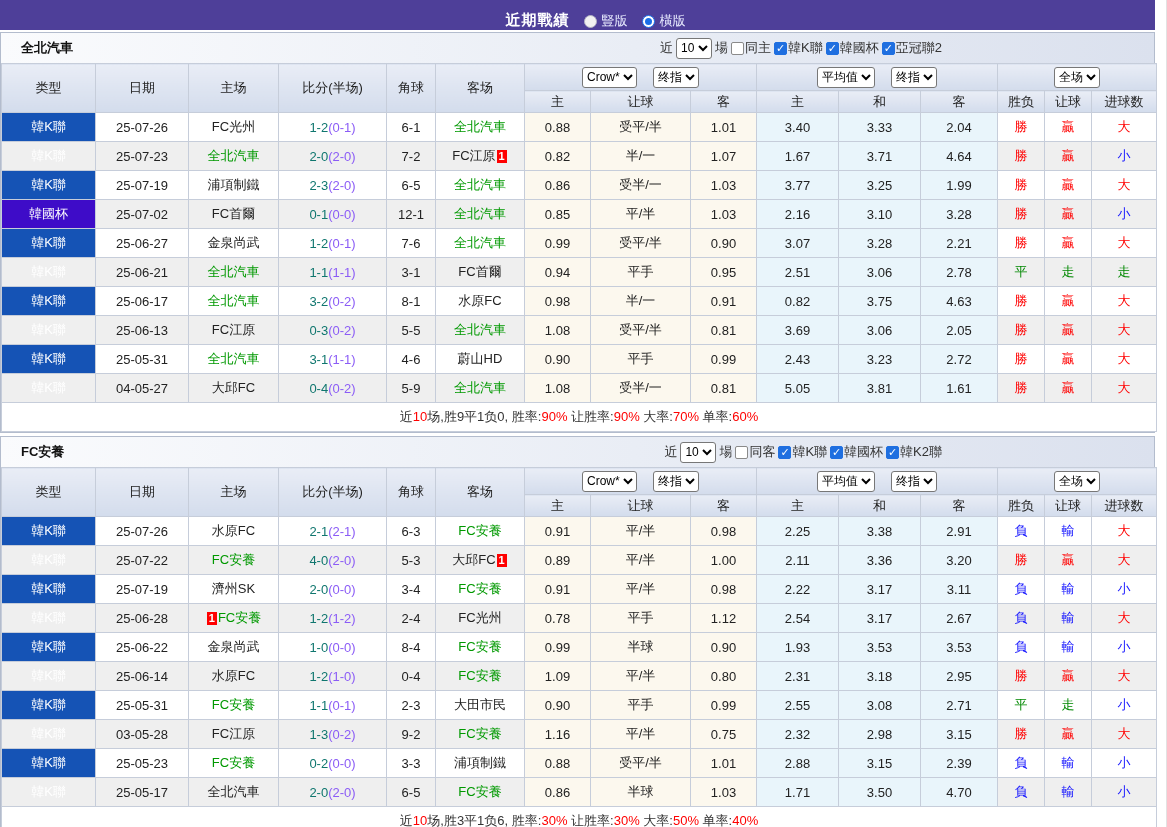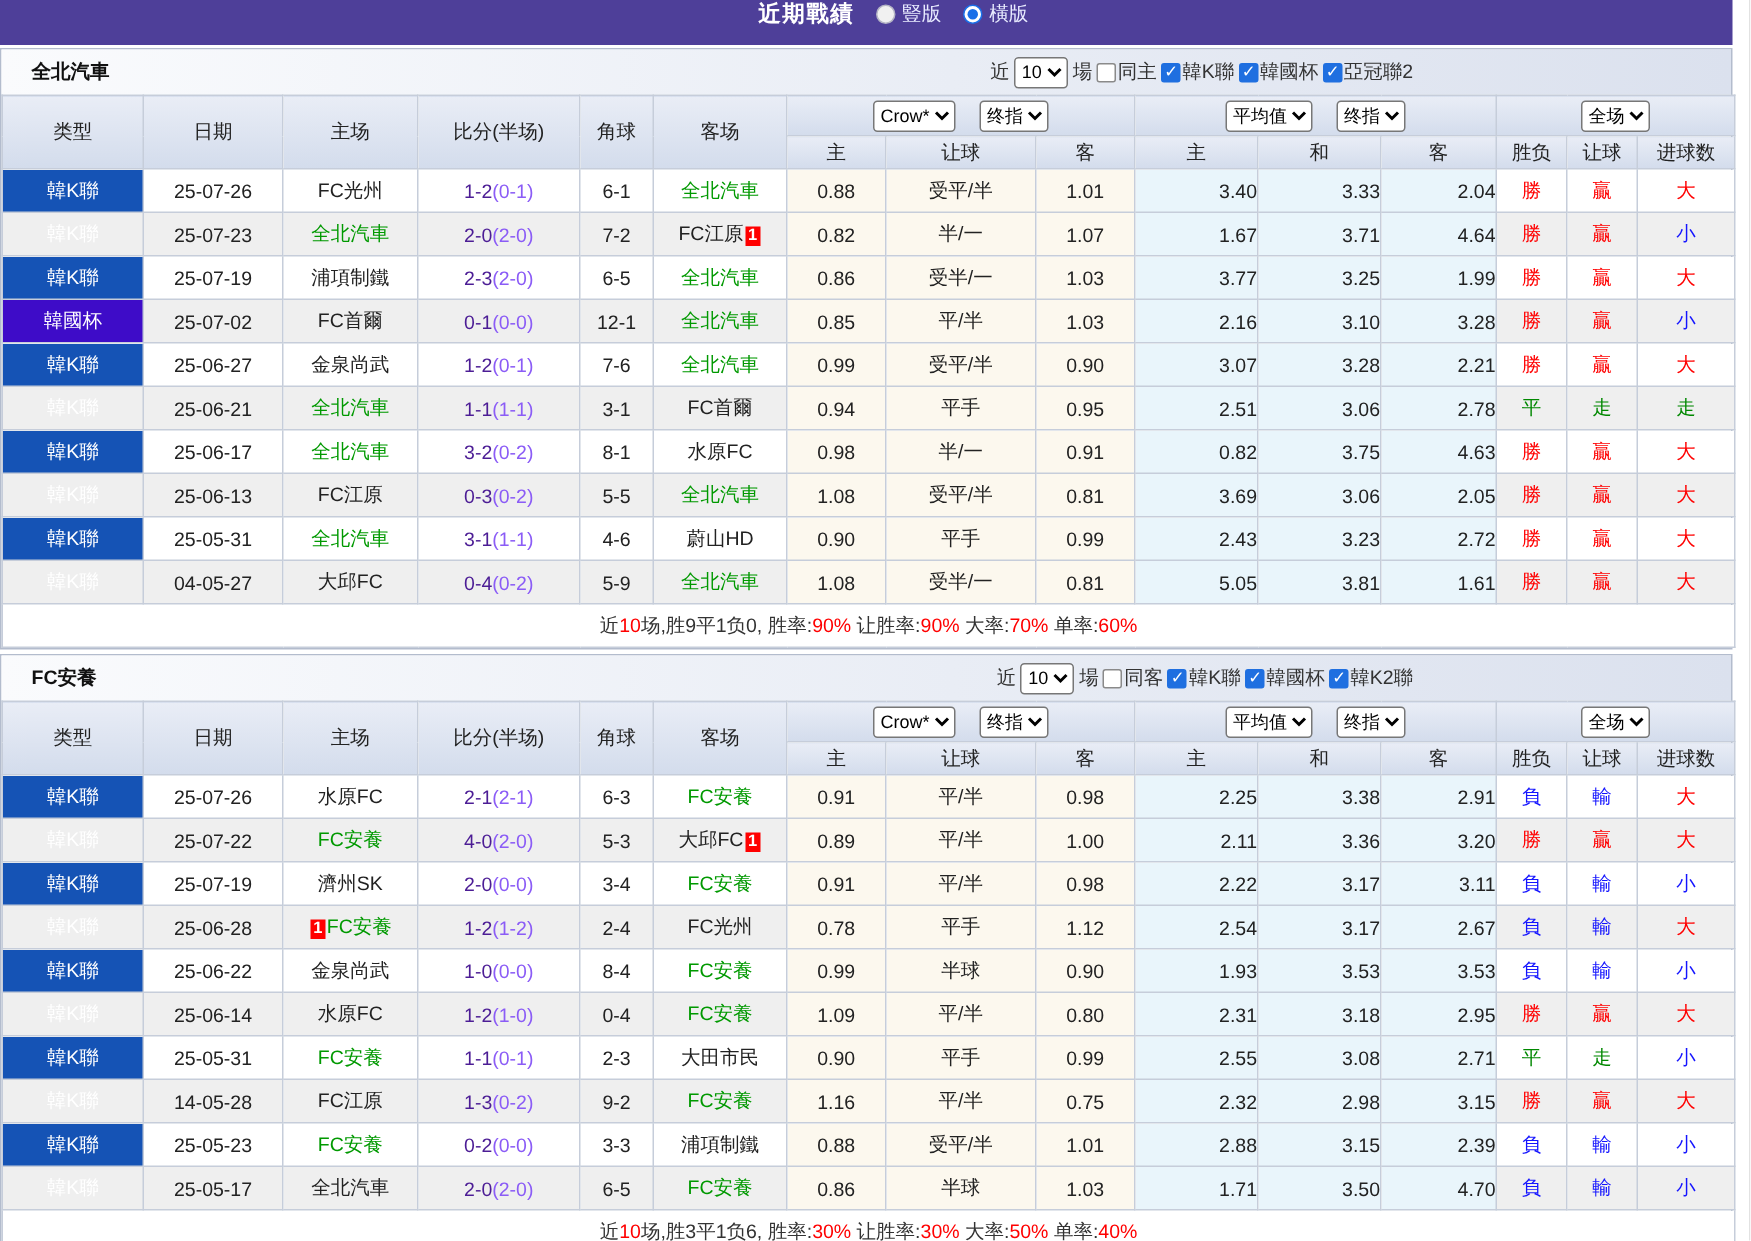--- a/index.html
+++ b/index.html
@@ -1,20 +1,20 @@
 <!DOCTYPE html>
 <html><head>
 <meta charset="utf-8">
 <style>
   html,body{margin:0;padding:0;background:#fff;}
   body{width:1167px;font-family:"Liberation Sans","DejaVu Sans",sans-serif;position:relative;}
   .edge-line{position:absolute;top:0;right:0;width:1px;height:827px;background:#e2e2e2;}
   .page{width:1155px;}
   
-  .banner{height:30px;background:#4e3f99;display:flex;align-items:flex-start;justify-content:center;gap:14px;margin-bottom:2px;padding-left:36px;}
+  .banner{height:30px;background:#4e3f99;display:flex;align-items:flex-end;justify-content:center;gap:14px;margin-bottom:2px;padding-left:36px;}
   .banner-title{color:#fff;font-weight:bold;font-size:15px;letter-spacing:1px;}
   .radio-wrap{display:inline-flex;align-items:center;gap:5px;cursor:pointer;}
   .radio{width:13px;height:13px;border-radius:50%;background:#f1f1f1;border:1px solid #b5b5c5;box-sizing:border-box;display:inline-block;position:relative;}
   .radio.checked{background:#fff;border:1px solid #1a6fe8;}
   .radio.checked::after{content:"";position:absolute;left:2px;top:2px;width:7px;height:7px;border-radius:50%;background:#1a6fe8;}
   .radio-label{color:#e9ecff;font-size:13px;}
   
   .section{border:1px solid #b3bccd;margin-bottom:3px;}
   .section-title{height:30px;display:flex;align-items:center;background:linear-gradient(to right,#fafbfd,#e9edf5 55%,#dbe1ee);}
   .team-name{font-weight:bold;font-size:13px;color:#111;margin-left:20px;}
@@ -29,22 +29,22 @@
   th,td{border:1px solid #c6cdda;padding:0;text-align:center;font-size:13px;color:#222;font-weight:normal;overflow:hidden;white-space:nowrap;}
   thead th{background:linear-gradient(#e9edf6,#d3dcec);}
   tr.grp th{height:26px;}
   tr.sub th{height:21px;}
   .grp-controls{display:flex;align-items:center;justify-content:center;gap:16px;}
   tbody td{height:28px;background:#fff;}
   tr.alt td{background:#efefef;}
   td.type{background:#1553b5;color:#fff;}
   td.type.cup{background:#3e0cc8;}
   td.o{background:#fcf8ee !important;text-align:center;}
-  td.a{background:#e9f5fb !important;text-align:right;}
-  .score-full{color:#4c1d95;}
+  td.a{background:#e9f5fb !important;}
+  .score-full{color:#0f766e;}
   .score-half{color:#8b5cf6;}
   .team{color:#222;cursor:pointer;}
   .team.hl{color:#009900;}
   .t-r{color:#ff0000;}
   .t-b{color:#1414ff;}
   .t-g{color:#008800;}
   .badge{display:inline-block;background:#ff0000;color:#fff;font-size:11px;line-height:13px;padding:0 2px;font-weight:bold;margin:0 1px;}
   td.summary{height:28px;background:#fff;}
   .sum-k{color:#333;}
   .sum-r{color:#ff0000;}
@@ -521,21 +521,21 @@
               <td class="o">0.99</td>
               <td class="a">2.55</td>
               <td class="a">3.08</td>
               <td class="a">2.71</td>
               <td class="t-g">平</td>
               <td class="t-g">走</td>
               <td class="t-b">小</td>
             </tr>
             <tr class="alt">
               <td class="type">韓K聯</td>
-              <td>14-05-28</td>
+              <td>03-05-28</td>
               <td><span><span class="team">FC江原</span></span></td>
               <td><span class="score-full">1-3</span><span class="score-half">(0-2)</span></td>
               <td>9-2</td>
               <td><span><span class="team hl">FC安養</span></span></td>
               <td class="o">1.16</td>
               <td class="o">平/半</td>
               <td class="o">0.75</td>
               <td class="a">2.32</td>
               <td class="a">2.98</td>
               <td class="a">3.15</td>

